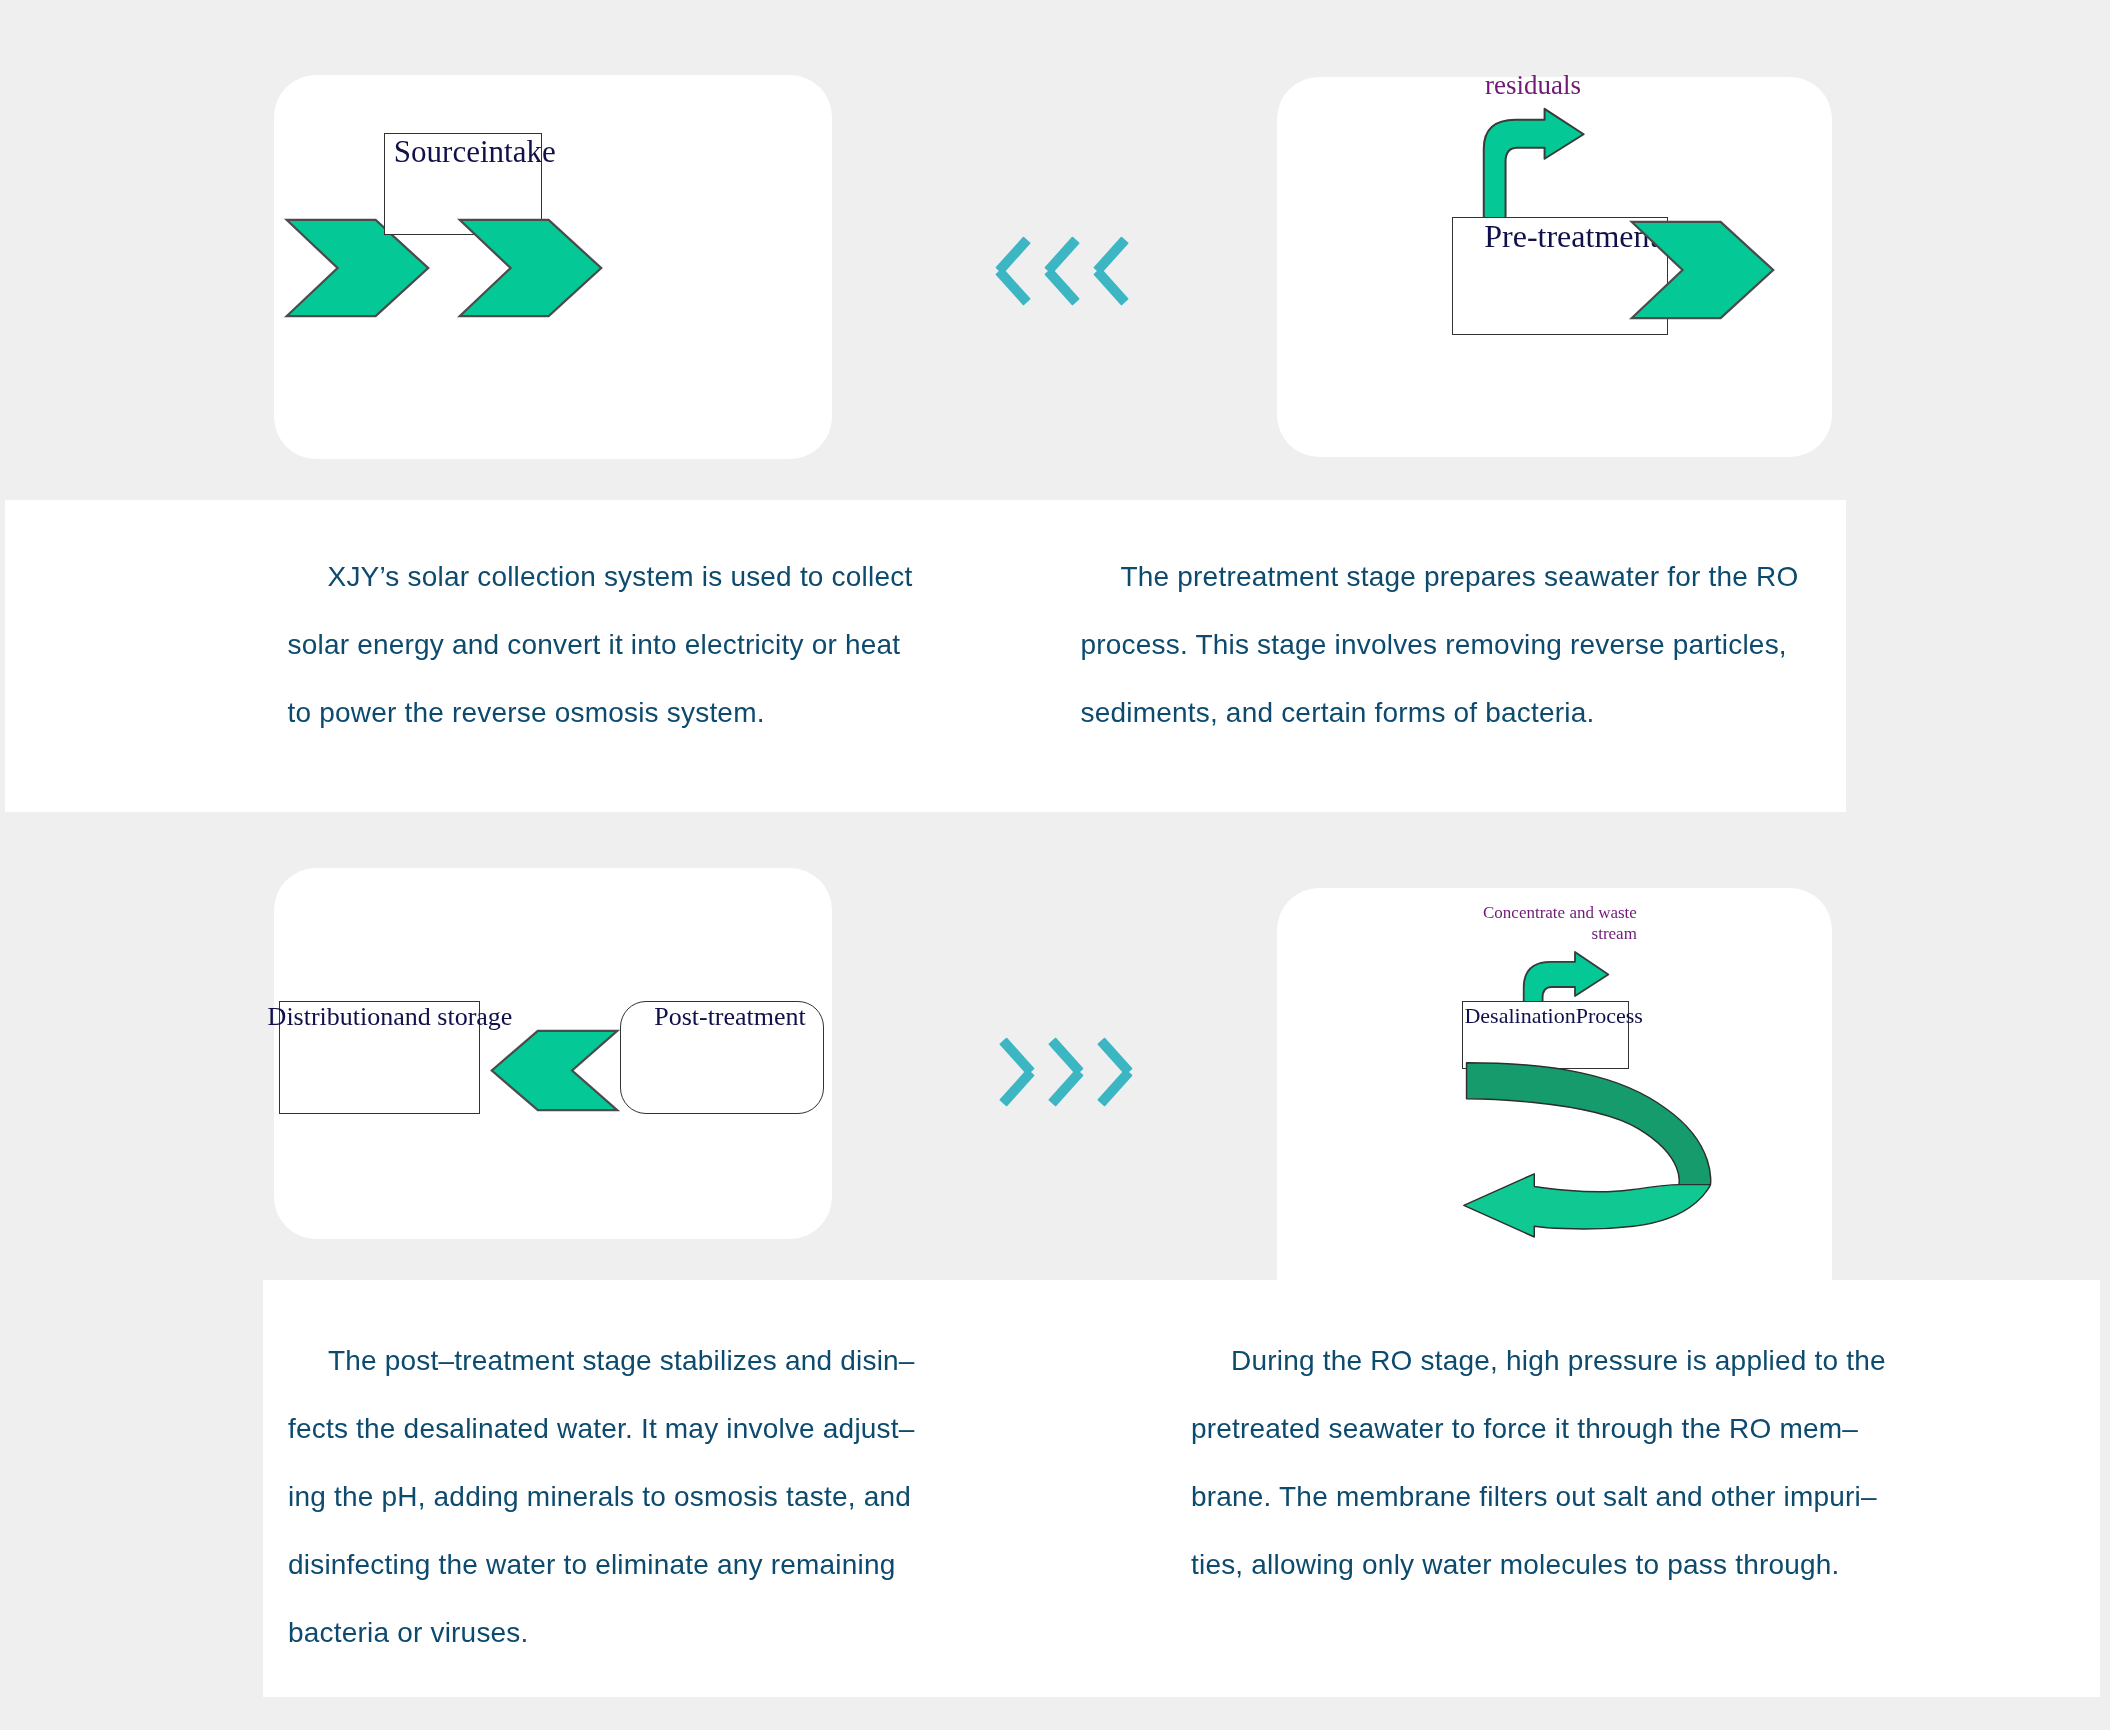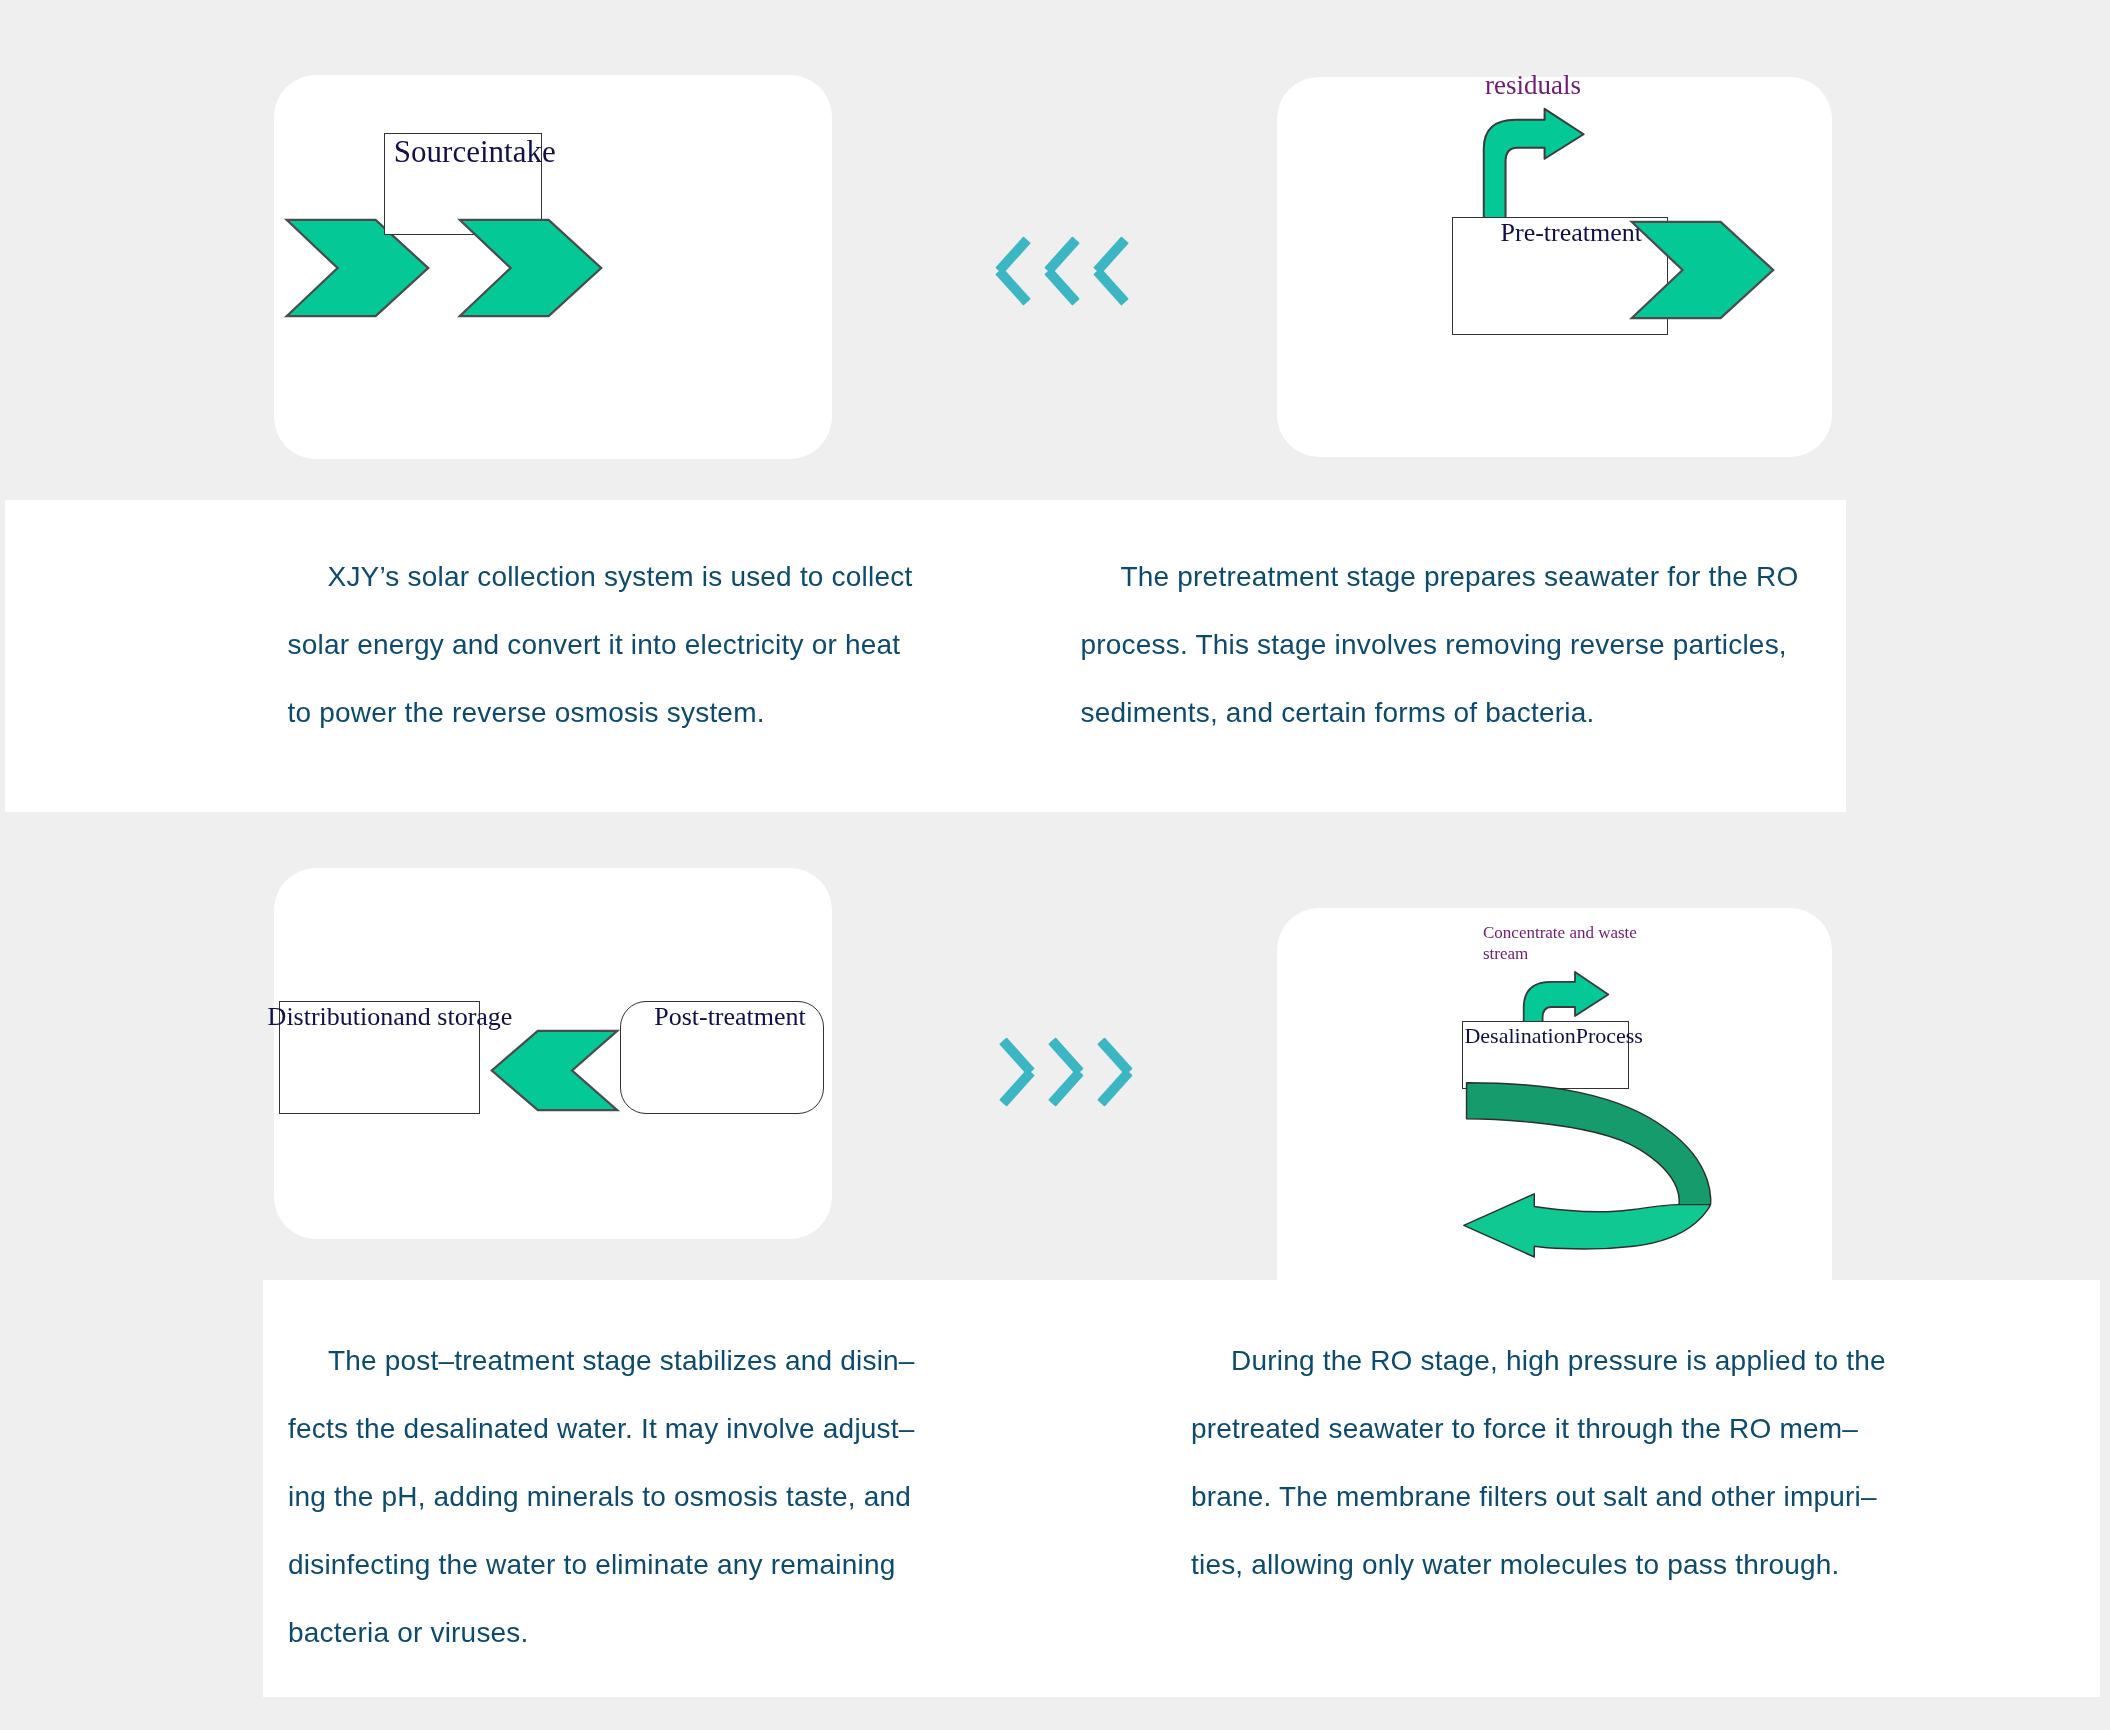--- a/index.html
+++ b/index.html
@@ -125,21 +125,21 @@
 </div>
 
 <div class="diagram-card" style="left:1277px; top:77px; width:555px; height:380px;">
 
   <div class="flow-label" style="left:208px; top:-8.1px; font-size:27px;">residuals</div>
 
   <svg class="shape" style="left:204px; top:30px;" width="109" height="118" viewBox="0 0 120 130">
     <path d="M3,128 L3,46 Q3,14 38,14 L70,14 L70,2 L113,30 L70,57 L70,45 L40,45 Q27,45 27,60 L27,128 Z" fill="#04c997" stroke="#3a3a3a" stroke-width="2.2" stroke-linejoin="round"></path>
   </svg>
 
-  <div class="proc-box" style="left:175px; top:140px; width:216px; height:118px; padding-left:22.6px; font-size:26px;">
+  <div class="proc-box" style="left:175px; top:140px; width:216px; height:118px; padding-left:22.6px; font-size:32px;">
     <span class="bl">Pre-</span>
     <span class="bl">treatment</span>
   </div>
 
   <svg class="shape" style="left:353px; top:143px;" width="145" height="100" viewBox="0 0 160 110">
     <polygon points="2,2 100,2 158,55 100,108 2,108 58,55" fill="#04c997" stroke="#4b4b4b" stroke-width="2.5"></polygon>
   </svg>
 </div>
 
 <div class="desc-panel" style="left:4.5px; top:500px; width:1841px; height:312px;">
@@ -182,21 +182,21 @@
   <span class="chev left">
       <i class="up"></i>
       <i class="down"></i>
     </span>
   <span class="chev left">
       <i class="up"></i>
       <i class="down"></i>
     </span>
 </div>
 
-<div class="diagram-card" style="left:1277px; top:908px; width:555px; height:431px;">
+<div class="diagram-card" style="left:1277px; top:888px; width:555px; height:431px;text-align:right;">
 
   <div class="flow-label" style="left:206px; top:15.4px; font-size:17px;">
     <span style="display:block;">Concentrate and waste</span>
     <span style="display:block;">stream</span>
   </div>
 
   <svg class="shape" style="left:244px; top:62px;" width="90" height="101" viewBox="0 0 100 112">
     <path d="M3,110 L3,42 Q3,13 33,13 L60,13 L60,2 L97,27 L60,51 L60,41 L34,41 Q24,41 24,53 L24,110 Z" fill="#04c997" stroke="#3a3a3a" stroke-width="2" stroke-linejoin="round"></path>
   </svg>
 

